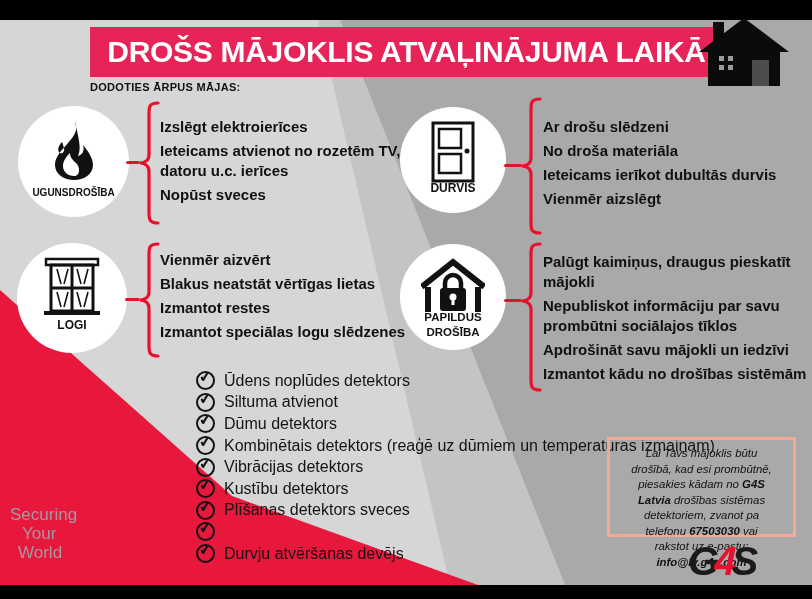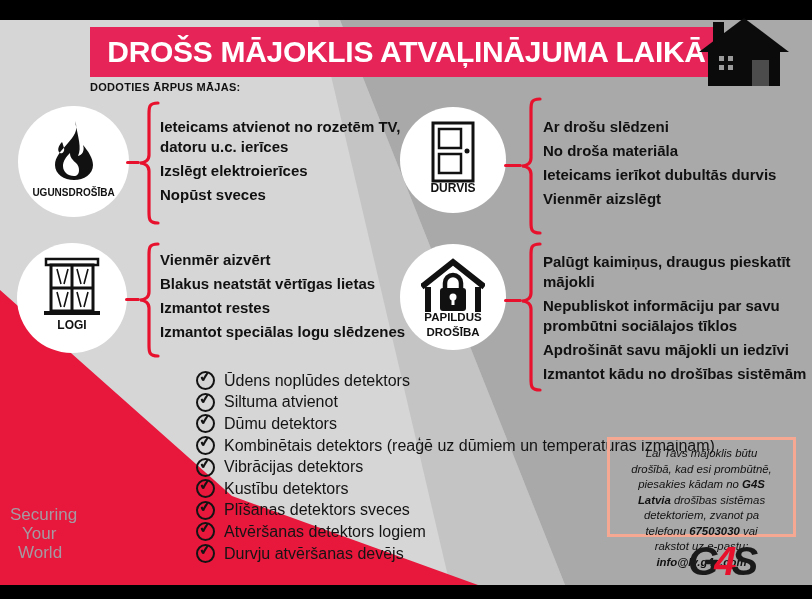--- a/index.html
+++ b/index.html
@@ -108,23 +108,23 @@
     <svg width="64" height="60" viewBox="0 0 64 60">
       <path fill="#111" fill-rule="evenodd" d="M33 1 C37 11 31 17 26 23 C19 31 13 37 13 45 C13 54 22 60 32 60 C42 60 51 54 51 45 C51 38 46 31 41 25 C43 31 40 35 36 36 C40 28 36 17 33 1 Z M32 56 C26 56 21 52 21 46 C21 41 24 37 28 33 C28 38 31 40 34 43 C36 45 37 47 37 50 C37 54 35 56 32 56 Z M20 22 C16 26 15 31 18 33 C20 34 23 32 22 28 C21 25 21 24 20 22 Z"></path>
     </svg>
     <span class="lbl">UGUNSDROŠĪBA</span>
   </div>
   <svg class="abs brace" style="left:138px;top:100px" width="22" height="126" viewBox="0 0 22 126">
     <path d="M20 3 C11 3 11 7 11 14 L11 55 C11 60 7 63 2 63 C7 63 11 66 11 71 L11 112 C11 119 11 123 20 123" fill="none" style="stroke:var(--bracket,#e8112d)" stroke-width="3.2" stroke-linecap="round"></path>
   </svg>
   <div class="abs connector" style="left:126px;top:161px;width:14px"></div>
   <div id="fire-tips" class="abs tips">
+    <div class="tip">Izslēgt elektroierīces</div>
     <div class="tip">Ieteicams atvienot no rozetēm TV,
 datoru u.c. ierīces</div>
-    <div class="tip">Izslēgt elektroierīces</div>
     <div class="tip">Nopūst sveces</div>
   </div>
 
   <div id="doors-circle" class="abs circle">
     <svg width="44" height="62" viewBox="0 0 44 62">
       <rect x="2" y="2" width="40" height="58" fill="none" stroke="#111" stroke-width="3"></rect>
       <rect x="8" y="8" width="22" height="19" fill="none" stroke="#111" stroke-width="2.5"></rect>
       <rect x="8" y="33" width="22" height="19" fill="none" stroke="#111" stroke-width="2.5"></rect>
       <circle cx="36" cy="30" r="2.5" fill="#111"></circle>
     </svg>
@@ -229,21 +229,20 @@
     <div class="check-row">
       <span class="check-circle">
           <span class="g">✔</span>
         </span>
       <span class="txt">Plīšanas detektors sveces</span>
     </div>
     <div class="check-row">
       <span class="check-circle">
           <span class="g">✔</span>
         </span>
-      <span class="txt">Atvēršanas detektors logiem</span>
     </div>
     <div class="check-row">
       <span class="check-circle">
           <span class="g">✔</span>
         </span>
       <span class="txt">Durvju atvēršanas devējs</span>
     </div>
   </div>
 
   <div id="contact-box" class="abs">

